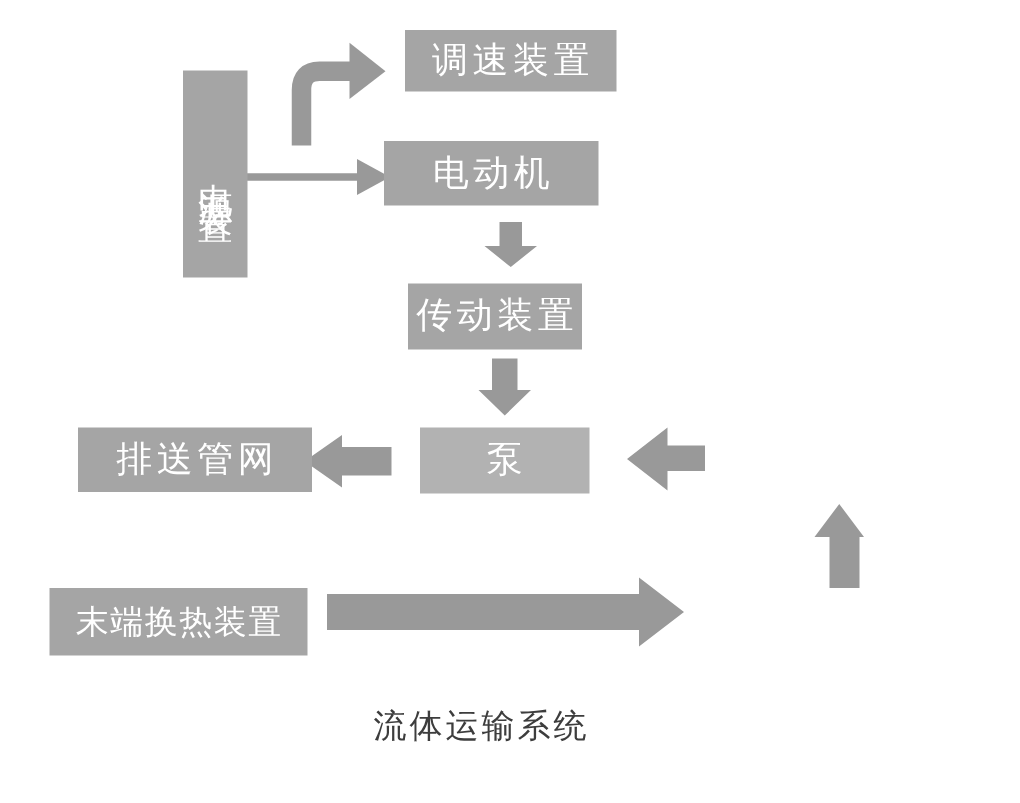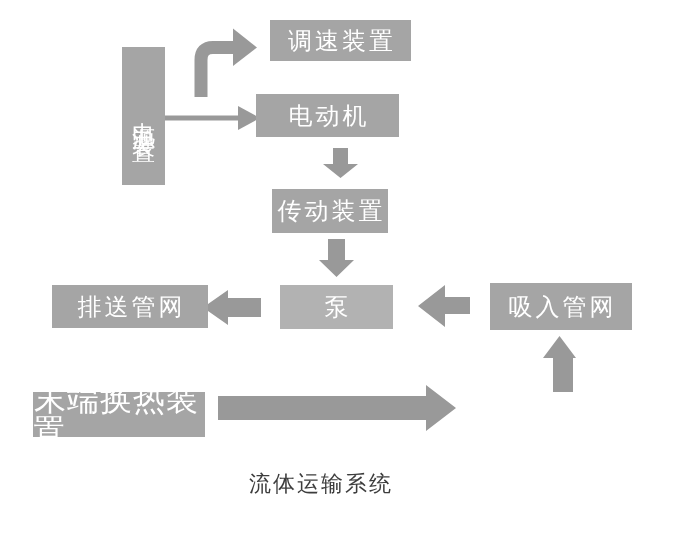--- a/index.html
+++ b/index.html
@@ -27,21 +27,21 @@
   }
   .node-power{left:122px;top:47px;width:43px;height:138px;
     writing-mode:vertical-rl;letter-spacing:6px;text-indent:0;font-size:23px;}
   .node-speed{left:270px;top:20px;width:141px;height:41px;}
   .node-motor{left:256px;top:94px;width:143px;height:43px;}
   .node-transmission{left:272px;top:189px;width:116px;height:44px;}
   .node-pump{left:280px;top:285px;width:113px;height:44px;background:var(--pump-box);}
   .node-discharge{left:52px;top:285px;width:156px;height:43px;}
   .node-suction{left:490px;top:283px;width:142px;height:47px;}
   .node-cooling{left:492px;top:392px;width:139px;height:42px;}
-  .node-terminal{left:33px;top:392px;width:172px;height:45px;font-size:32px;letter-spacing:1px;text-indent:1px;}
+  .node-terminal{left:33px;top:392px;width:172px;height:45px;font-size:22px;letter-spacing:1px;text-indent:1px;}
   .diagram-title{
     position:absolute;left:221px;top:467px;width:200px;height:34px;
     display:flex;align-items:center;justify-content:center;
     font-family:"Liberation Serif",serif;color:var(--title-text);
     font-size:22px;letter-spacing:2px;
   }
 </style>
 </head>
 <body>
 
@@ -77,20 +77,19 @@
   <div class="node node-speed">调速装置</div>
 
   <div class="node node-motor">电动机</div>
 
   <div class="node node-transmission">传动装置</div>
 
   <div class="node node-pump">泵</div>
 
   <div class="node node-discharge">排送管网</div>
 
-  <div class="node node-suction">吸入管网</div>
 
 
   <div class="node node-terminal">末端换热装置</div>
 
   <div class="diagram-title">流体运输系统</div>
 
 </div>
 
 </body></html>

